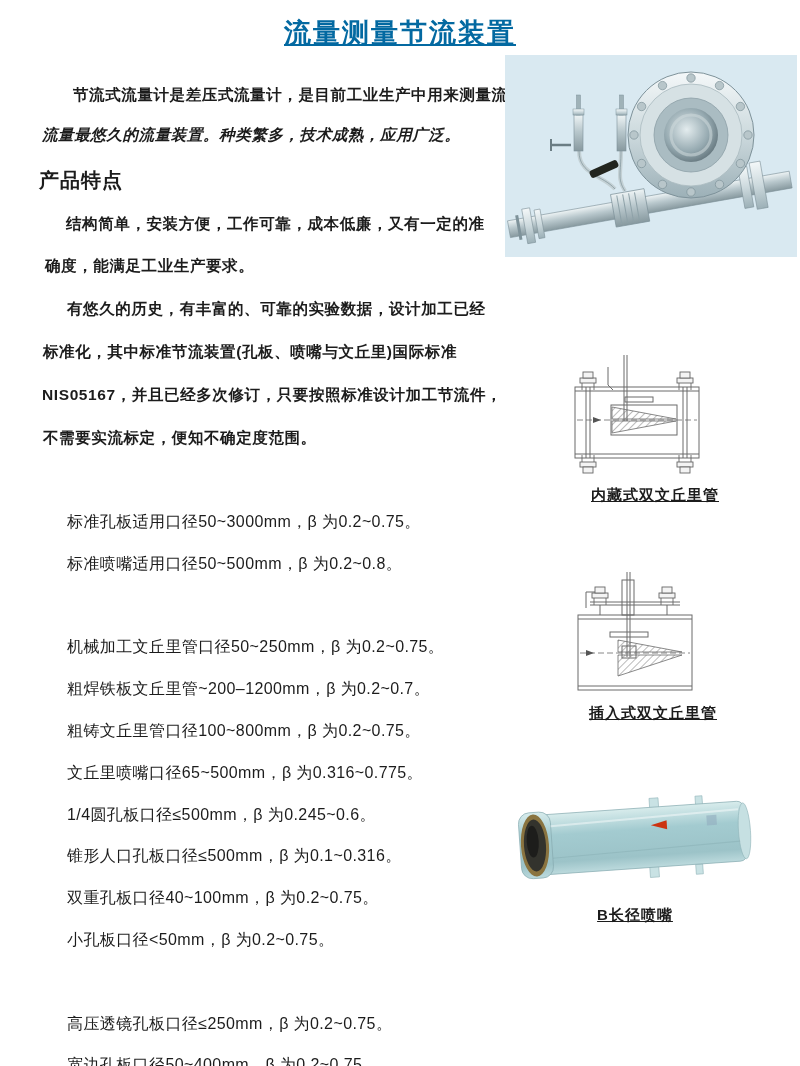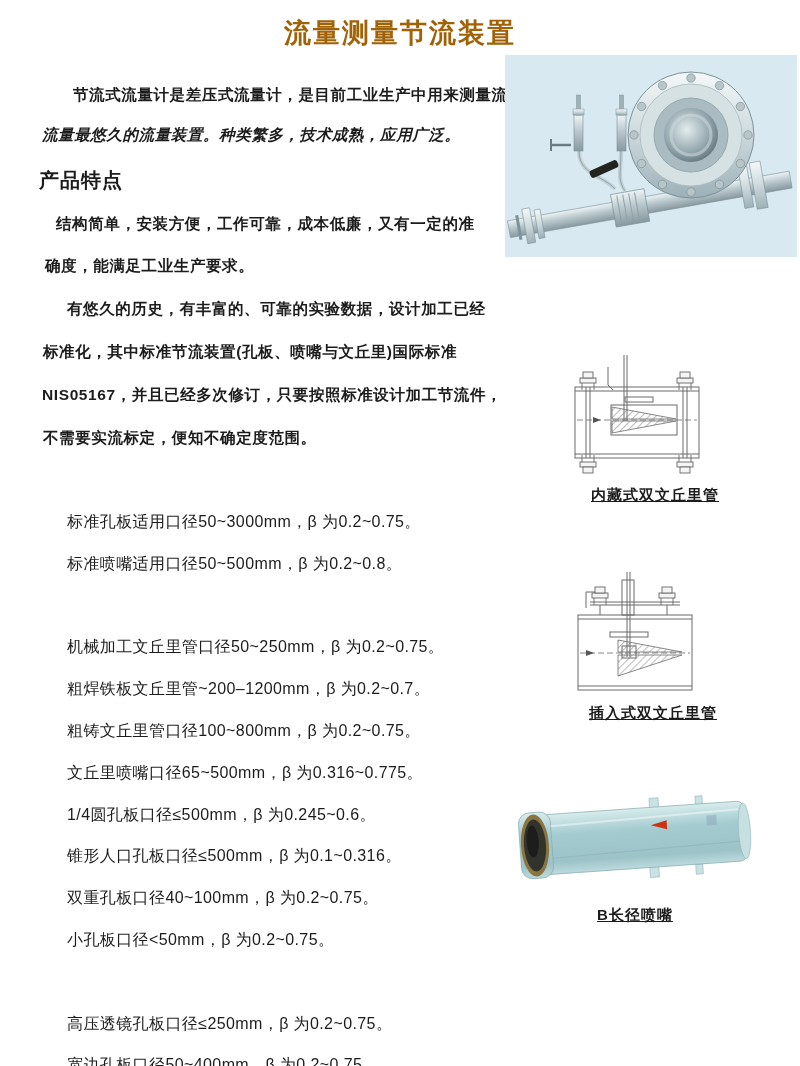--- a/index.html
+++ b/index.html
@@ -14,28 +14,28 @@
   .spec{font-size:16px;font-weight:400;letter-spacing:0.4px;left:67px;margin-top:43px;}
   .cap{position:absolute;font-size:15px;font-weight:600;text-align:center;letter-spacing:1px;text-decoration:underline;}
   .fig{position:absolute;}
   svg{display:block;}
 </style>
 </head>
 <body>
 
 <div class="page" style="color: rgb(28, 28, 28);">
 
-  <div class="t title" style="color: #a16207;">流量测量节流装置</div>
+  <div class="t title" style="color: #0369a1; text-decoration: underline;">流量测量节流装置</div>
 
   <div class="t para" style="left:73px;top:85px;">节流式流量计是差压式流量计，是目前工业生产中用来测量流体</div>
   <div class="t para" style="left:42px;top:125px;font-style:italic;">流量最悠久的流量装置。种类繁多，技术成熟，应用广泛。</div>
 
   <div class="t heading" style="left:39px;top:167px;">产品特点</div>
 
-  <div class="t para" style="left:56px;top:214px;">结构简单，安装方便，工作可靠，成本低廉，又有一定的准</div>
+  <div class="t para" style="left:66px;top:214px;">结构简单，安装方便，工作可靠，成本低廉，又有一定的准</div>
   <div class="t para" style="left:45px;top:256px;">确度，能满足工业生产要求。</div>
   <div class="t para" style="left:67px;top:299px;">有悠久的历史，有丰富的、可靠的实验数据，设计加工已经</div>
   <div class="t para" style="left:43px;top:342px;">标准化，其中标准节流装置(孔板、喷嘴与文丘里)国际标准</div>
   <div class="t para" style="left:42px;top:385px;">NIS05167，并且已经多次修订，只要按照标准设计加工节流件，</div>
   <div class="t para" style="left:43px;top:428px;">不需要实流标定，便知不确定度范围。</div>
 
   <div class="t spec" style="top:469px;">标准孔板适用口径50~3000mm，β 为0.2~0.75。</div>
   <div class="t spec" style="top:511px;">标准喷嘴适用口径50~500mm，β 为0.2~0.8。</div>
   <div class="t spec" style="top:594px;">机械加工文丘里管口径50~250mm，β 为0.2~0.75。</div>
   <div class="t spec" style="top:636px;">粗焊铁板文丘里管~200–1200mm，β 为0.2~0.7。</div>

